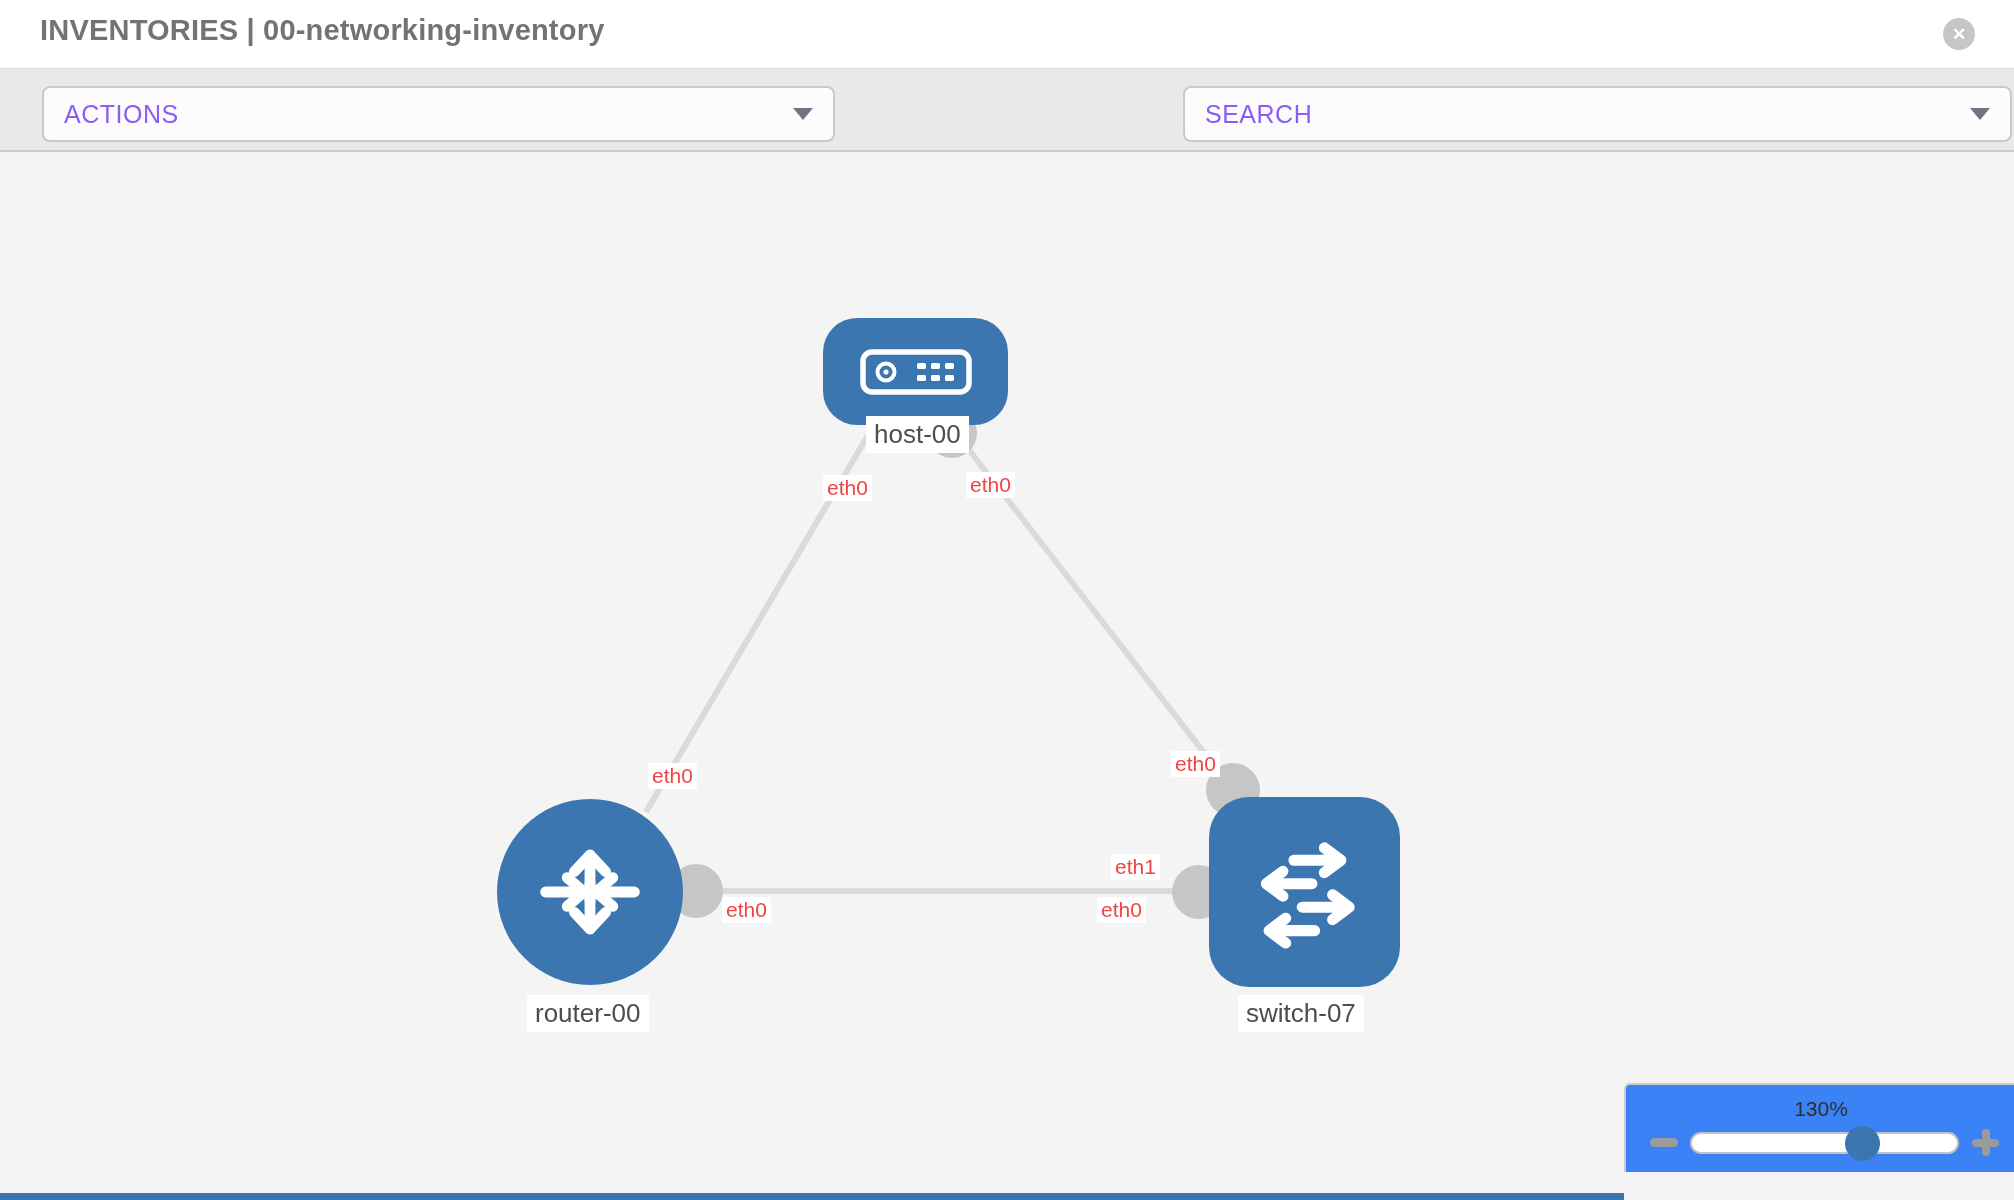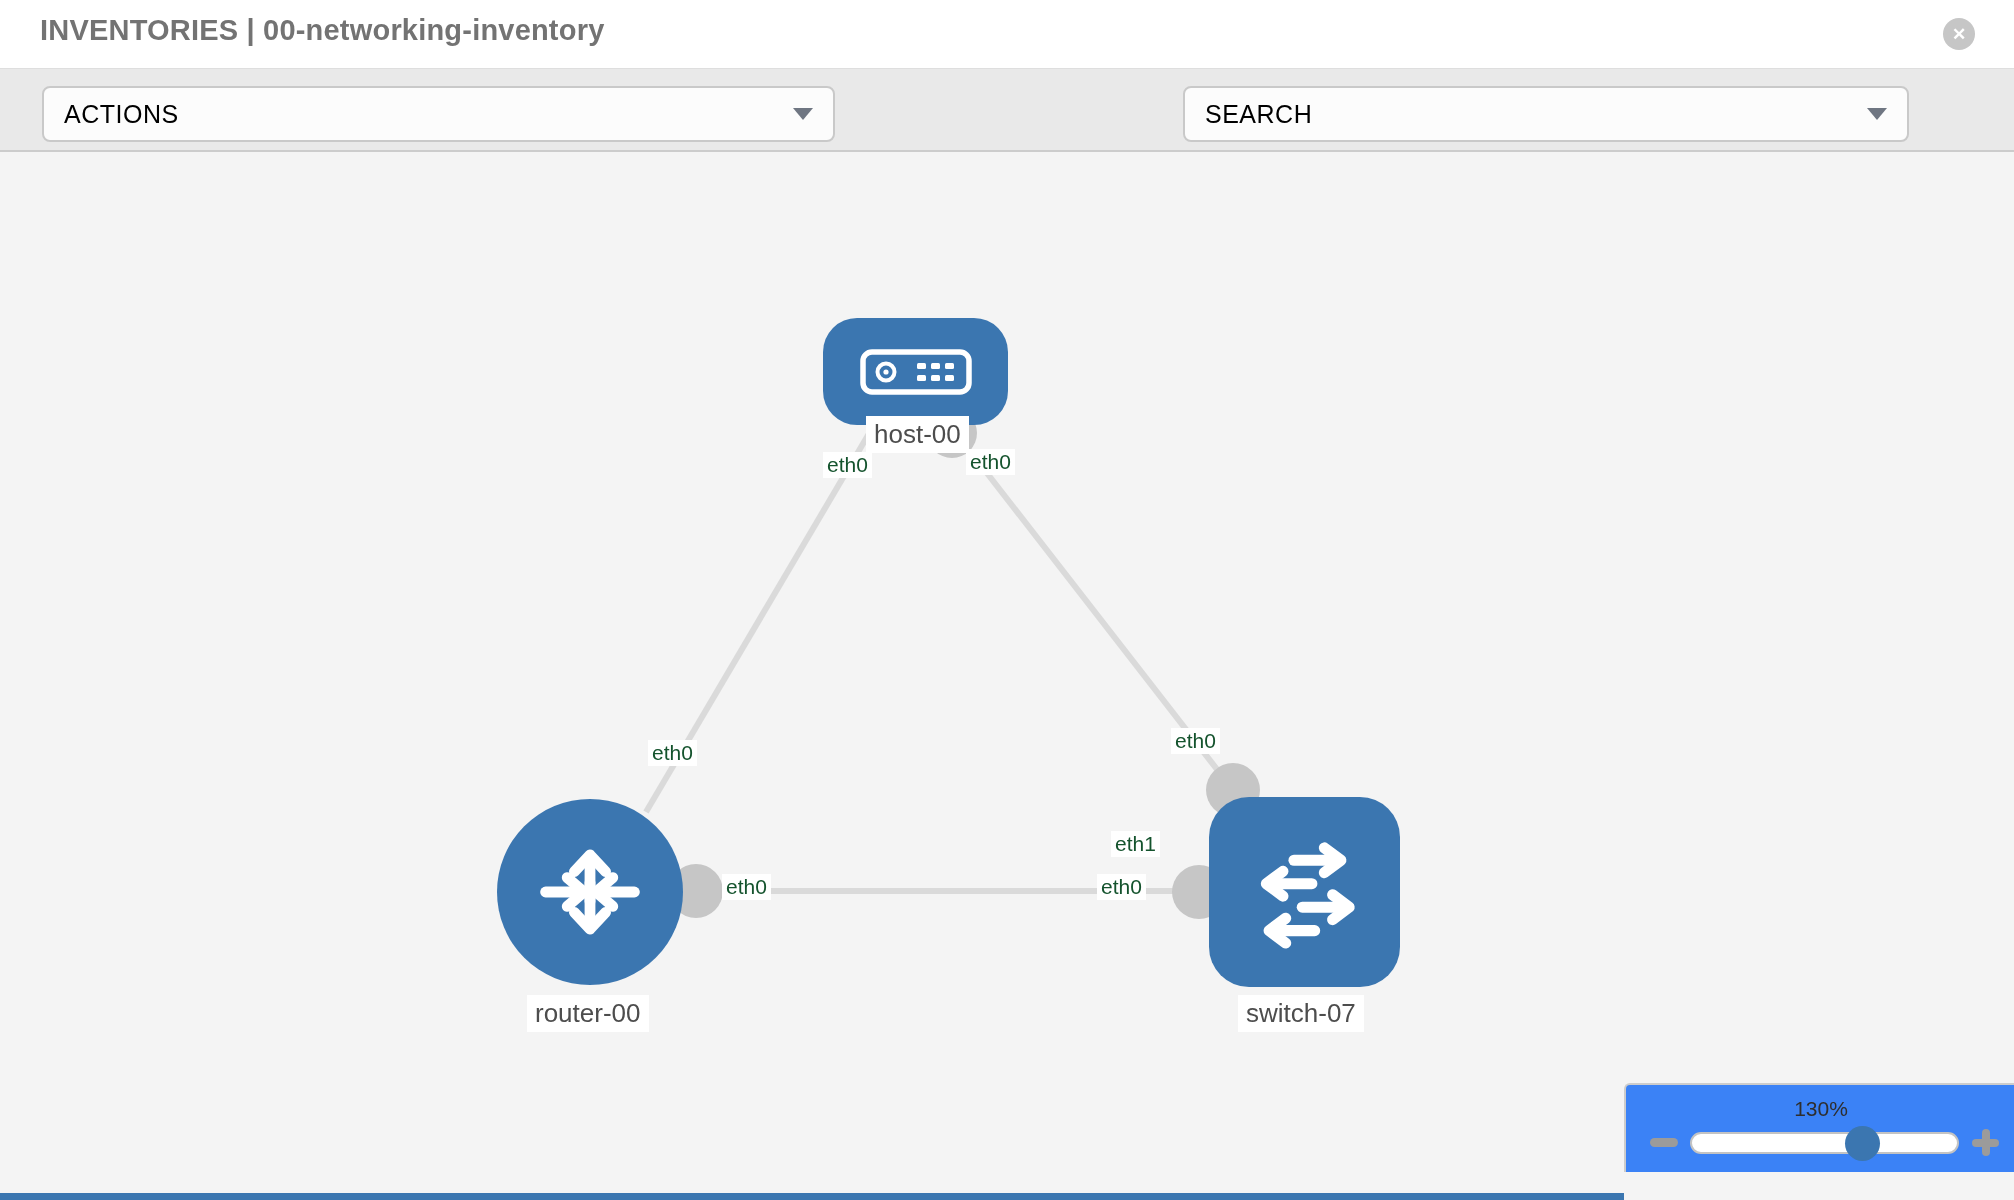--- a/index.html
+++ b/index.html
@@ -22,22 +22,22 @@
   .toolbar{
     position:absolute;left:0;top:68px;width:2014px;height:84px;background:#e9e9e9;
     border-top:1px solid #dedede;border-bottom:2px solid #cccccc;box-sizing:border-box;
   }
   .select{
     position:absolute;top:17px;height:56px;background:#fcfcfc;border:2px solid #c9c9c9;
     border-radius:8px;box-sizing:border-box;display:flex;align-items:center;
     justify-content:space-between;padding:0 20px 0 20px;cursor:pointer;
   }
   .select-actions{left:42px;width:793px;}
-  .select-search{left:1183px;width:726px;}
-  .select-value{font-size:25px;color:#000000;letter-spacing:0.5px;}
+  .select-search{left:1183px;width:829px;}
+  .select-value{font-size:25px;color:#8b5cf6;letter-spacing:0.5px;}
   .caret{
     width:0;height:0;border-left:10px solid transparent;border-right:10px solid transparent;
     border-top:12px solid #6f7682;
   }
   .tool-btn{position:absolute;top:96px;width:38px;height:38px;cursor:pointer;}
   .tool-wrench{left:1048px;}
   .tool-key{left:1118px;}
   
   .canvas-bg{position:absolute;left:0;top:152px;width:2014px;height:1048px;background:#f4f4f4;}
   .net-svg{position:absolute;left:0;top:0;width:2014px;height:1200px;}
@@ -46,22 +46,22 @@
   .node-router{left:497px;top:799px;width:186px;height:186px;border-radius:50%;}
   .node-switch{left:1209px;top:797px;width:191px;height:190px;border-radius:40px;}
   .node-label{
     position:absolute;background:#ffffff;color:#4d4d4d;font-size:26px;
     padding:3px 8px;white-space:nowrap;cursor:pointer;
   }
   .lbl-host{left:866px;top:416px;}
   .lbl-router{left:527px;top:995px;}
   .lbl-switch{left:1238px;top:995px;}
   .if-label{
-    position:absolute;background:#ffffff;color:#14532d;font-size:21px;
-    padding:1px 4px;white-space:nowrap;
+    position:absolute;background:#ffffff;color:#ef4444;font-size:21px;
+    padding:1px 4px;white-space:nowrap;margin-top:23px;
   }
   .if-host-left{left:823px;top:452px;}
   .if-host-right{left:966px;top:449px;}
   .if-router-top{left:648px;top:740px;}
   .if-switch-top{left:1171px;top:728px;}
   .if-router-right{left:722px;top:874px;}
   .if-switch-hidden{left:1097px;top:874px;}
   .if-switch-left{left:1111px;top:831px;}
   
   .zoom-panel{

